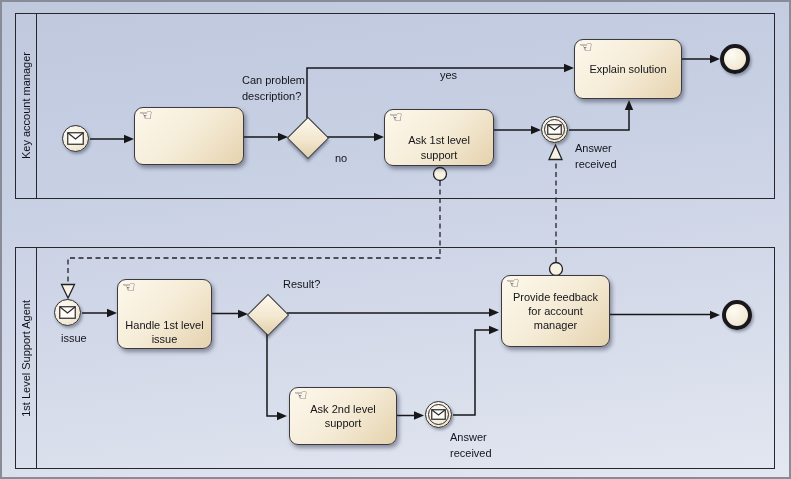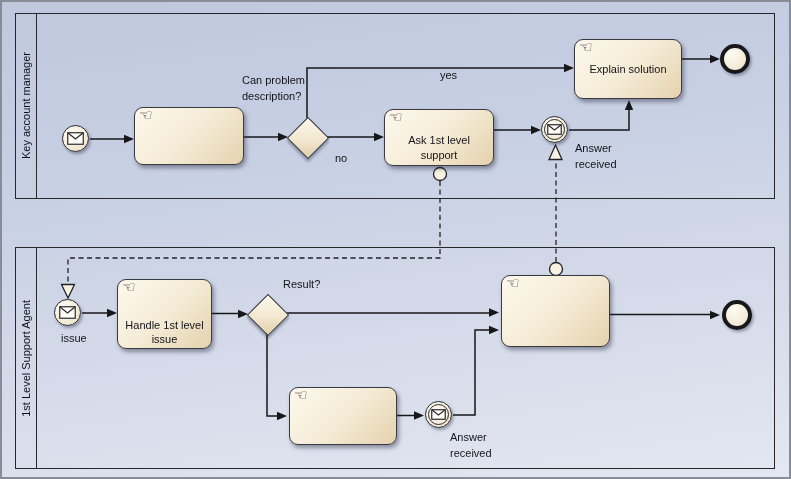--- a/index.html
+++ b/index.html
@@ -180,31 +180,33 @@
   <div class="task" style="left:115px;top:277px;width:95px;height:70px;">
     <span class="hand">☜</span>
     <span style="max-width:85px;margin-top:36px;">Handle 1st level issue</span>
   </div>
 
   <div class="gateway" style="left:251px;top:298px;"></div>
   <div class="lbl" style="left:242px;top:275px;margin-left:39px;">Result?</div>
 
   <div class="task" style="left:287px;top:385px;width:108px;height:58px;">
     <span class="hand">☜</span>
+    <span style="max-width:86px;">Ask 2nd level support</span>
   </div>
 
   <div class="event event-inter" style="left:423px;top:399px;">
     <div class="event-inner">
       <svg width="15" height="11" viewBox="0 0 15 11">
         <rect x="0.75" y="0.75" width="13.5" height="9.5" fill="#fffef7" stroke="#2a2a30" stroke-width="1.2"></rect>
         <path d="M0.75 0.75 L7.5 6 L14.25 0.75" fill="none" stroke="#2a2a30" stroke-width="1.2"></path>
       </svg>
     </div>
   </div>
   <div class="lbl" style="left:448px;top:428px;width:52px;">Answer received</div>
 
   <div class="task" style="left:499px;top:273px;width:109px;height:72px;">
     <span class="hand">☜</span>
+    <span style="max-width:102px;">Provide feedback for account manager</span>
   </div>
 
   <div class="event event-end" style="left:720px;top:298px;"></div>
 
 </div>
 
 </body></html>

